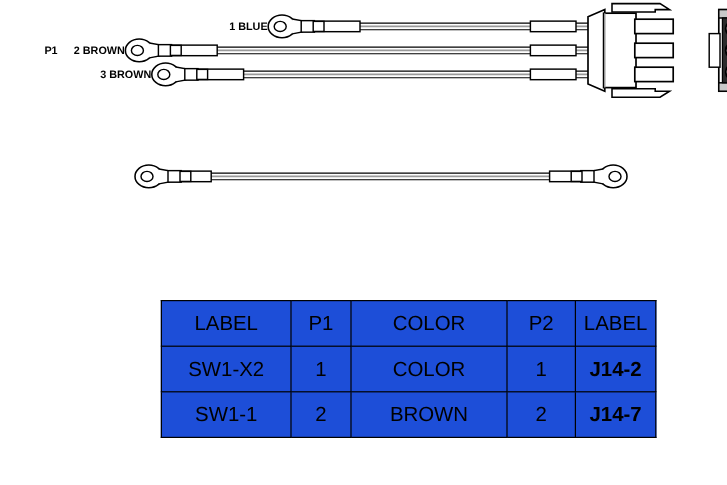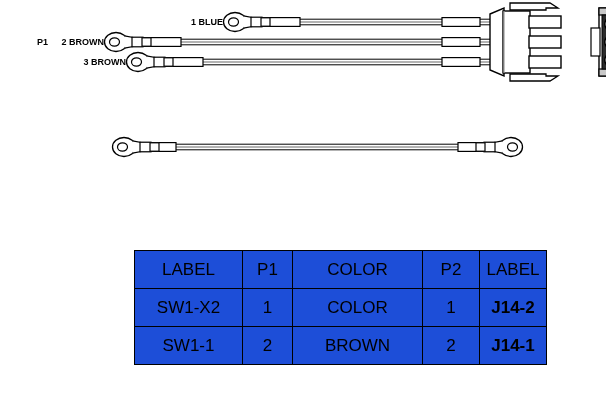--- a/index.html
+++ b/index.html
@@ -211,18 +211,18 @@
         <td>1</td>
         <td>COLOR</td>
         <td>1</td>
         <td class="bold-cell">J14-2</td>
       </tr>
       <tr>
         <td>SW1-1</td>
         <td>2</td>
         <td>BROWN</td>
         <td>2</td>
-        <td class="bold-cell">J14-1</td>
+        <td class="bold-cell">J14-7</td>
       </tr>
     </tbody>
   </table>
 
 </div>
 
 </body></html>

